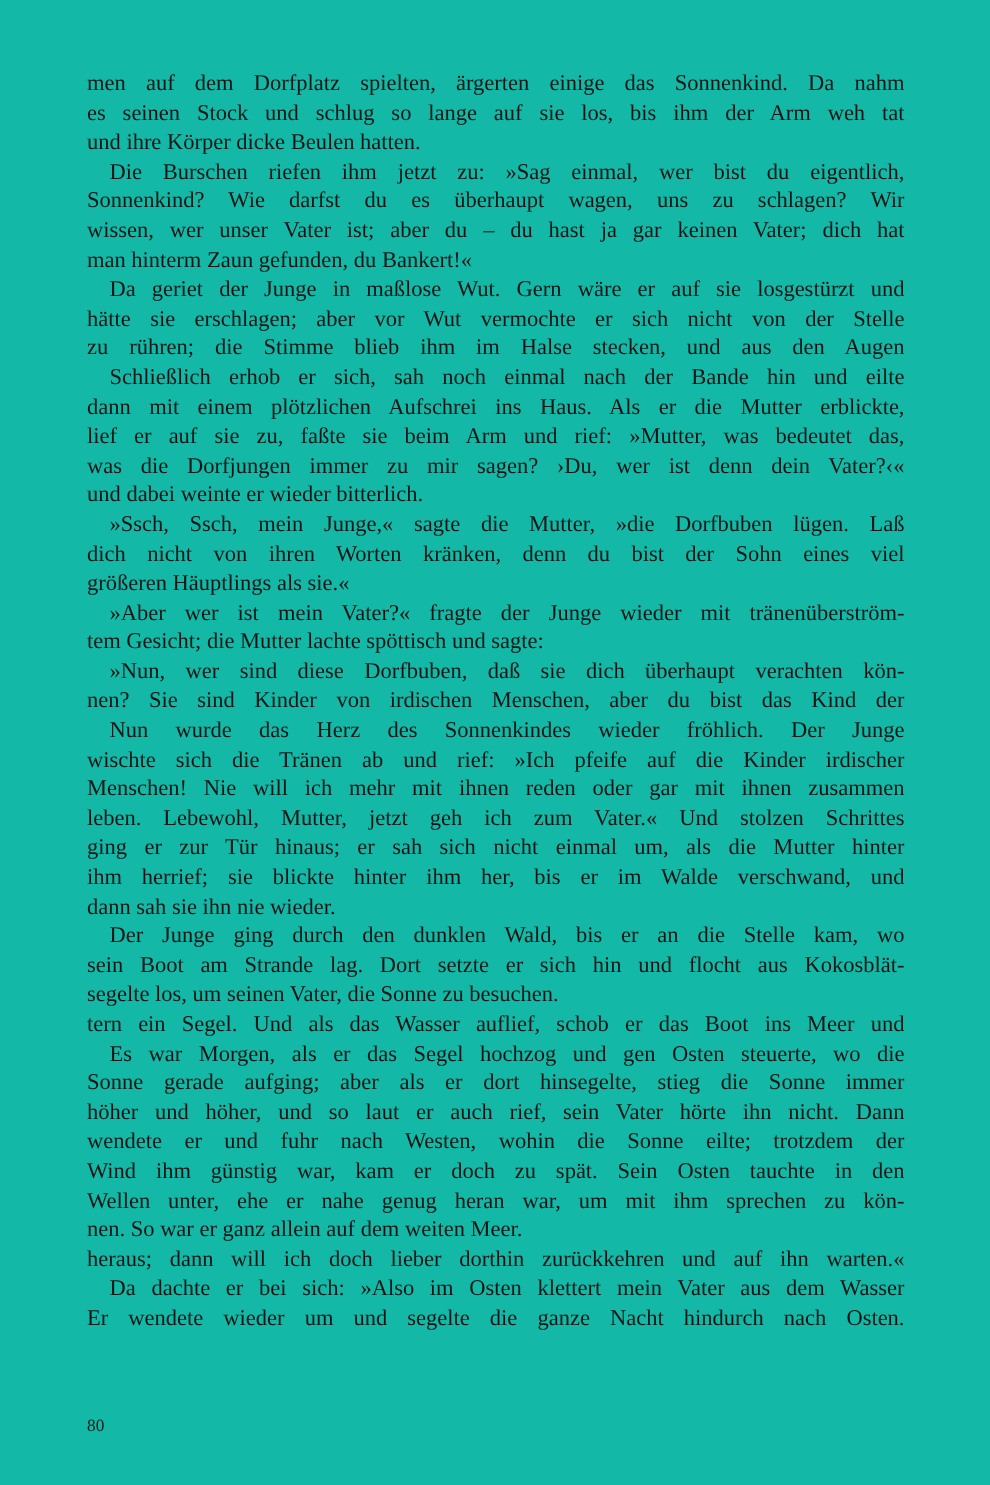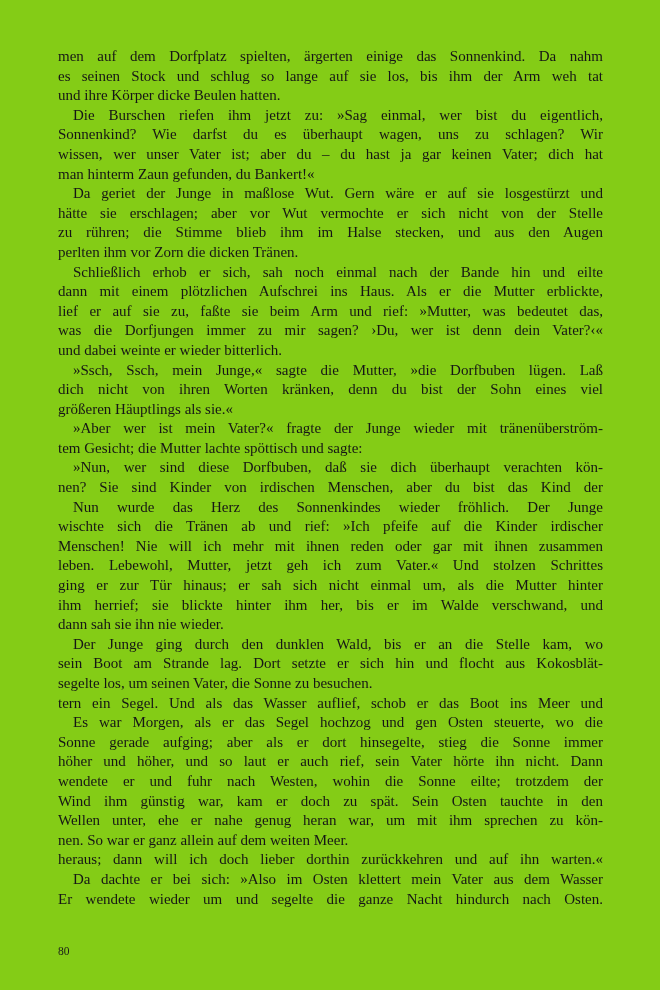--- a/index.html
+++ b/index.html
@@ -4,21 +4,21 @@
 <style>
   html, body {
     margin: 0;
     padding: 0;
     background: #ffffff;
   }
   .page {
     position: relative;
     width: 660px;
     height: 990px;
-    background: #84cc16;
+    background: #14b8a6;
     font-family: "Liberation Serif", "DejaVu Serif", serif;
     color: #161616;
     overflow: hidden;
   }
   .text-block {
     position: absolute;
     left: 58px;
     top: 47px;
     width: 545px;
     font-size: 15px;
@@ -55,21 +55,20 @@
       <div class="line just">men auf dem Dorfplatz spielten, ärgerten einige das Sonnenkind. Da nahm</div>
       <div class="line just">es seinen Stock und schlug so lange auf sie los, bis ihm der Arm weh tat</div>
       <div class="line">und ihre Körper dicke Beulen hatten.</div>
       <div class="line indent just">Die Burschen riefen ihm jetzt zu: »Sag einmal, wer bist du eigentlich,</div>
       <div class="line just"><span>Sonnenkind? Wie darfst du es überhaupt wagen, uns zu schlagen? </span><span class="ital">Wir</span></div>
       <div class="line just"><span>wissen, wer unser Vater ist; aber </span><span class="ital">du</span><span> – du hast ja gar keinen Vater; dich hat</span></div>
       <div class="line">man hinterm Zaun gefunden, du Bankert!«</div>
       <div class="line indent just">Da geriet der Junge in maßlose Wut. Gern wäre er auf sie losgestürzt und</div>
       <div class="line just">hätte sie erschlagen; aber vor Wut vermochte er sich nicht von der Stelle</div>
       <div class="line just">zu rühren; die Stimme blieb ihm im Halse stecken, und aus den Augen</div>
-      <div class="line">perlten ihm vor Zorn die dicken Tränen.</div>
       <div class="line indent just">Schließlich erhob er sich, sah noch einmal nach der Bande hin und eilte</div>
       <div class="line just">dann mit einem plötzlichen Aufschrei ins Haus. Als er die Mutter erblickte,</div>
       <div class="line just">lief er auf sie zu, faßte sie beim Arm und rief: »Mutter, was bedeutet das,</div>
       <div class="line just">was die Dorfjungen immer zu mir sagen? ›Du, wer ist denn dein Vater?‹«</div>
       <div class="line">und dabei weinte er wieder bitterlich.</div>
       <div class="line indent just">»Ssch, Ssch, mein Junge,« sagte die Mutter, »die Dorfbuben lügen. Laß</div>
       <div class="line just">dich nicht von ihren Worten kränken, denn du bist der Sohn eines viel</div>
       <div class="line">größeren Häuptlings als sie.«</div>
       <div class="line indent just">»Aber wer ist mein Vater?« fragte der Junge wieder mit tränenüberström-</div>
       <div class="line">tem Gesicht; die Mutter lachte spöttisch und sagte:</div>

